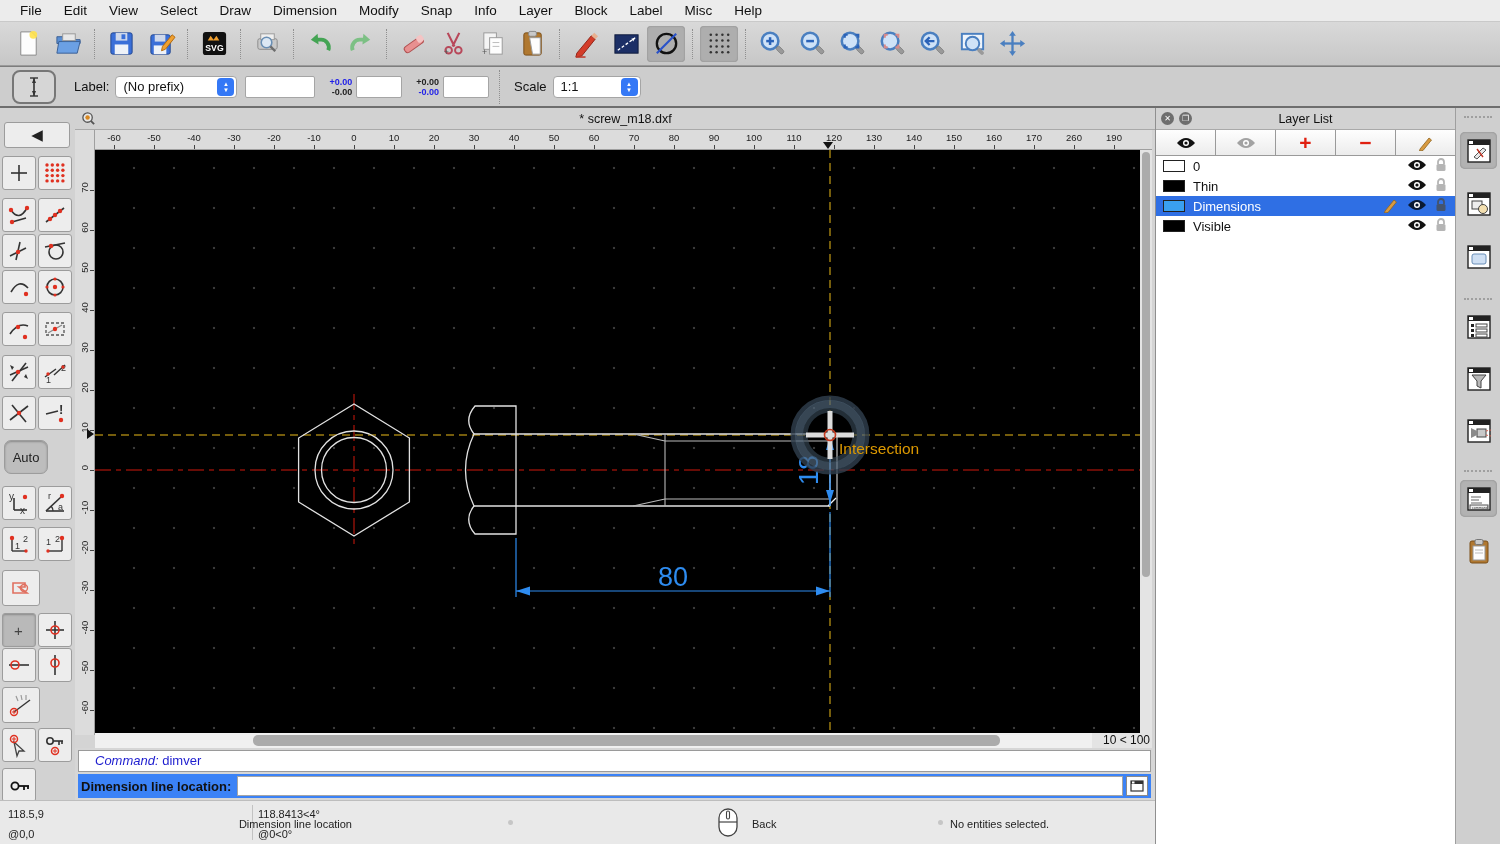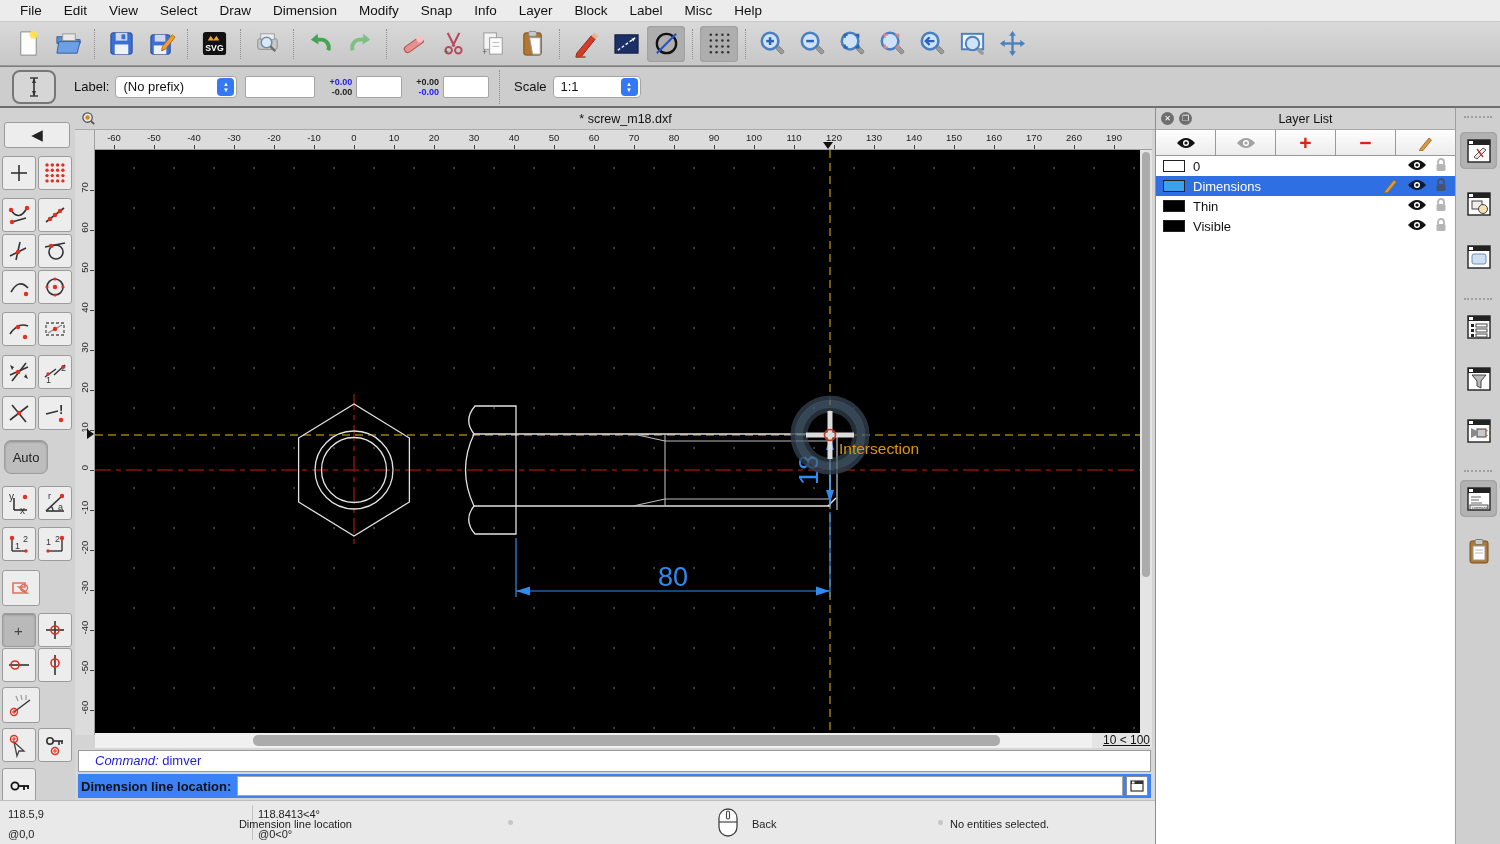--- a/index.html
+++ b/index.html
@@ -70,21 +70,21 @@
   #canvas { position:absolute; left:95px; top:150px; width:1045px; height:583px; background:#000;
     background-image:radial-gradient(#3a3a3a 1.1px, transparent 1.6px);
     background-size:40px 40px; background-position:19px 38px; }
   #canvas svg { position:absolute; inset:0; }
 
   #vscroll { position:absolute; left:1140px; top:150px; width:12px; height:583px; background:#e4e4e4; }
   #vscroll .thumb { position:absolute; left:2px; top:2px; width:8px; height:425px; background:#ababab; border-radius:4px; }
   #hscroll { position:absolute; left:95px; top:733px; width:997px; height:15px; background:#f0f0f0; }
   #hscroll .thumb { position:absolute; top:2px; left:158px; width:747px; height:11px; background:#ababab; border-radius:5px; }
   #grid-status { position:absolute; left:1092px; top:733px; width:60px; height:15px; background:#e4e4e4;
-    font-size:12px; color:#111; text-align:right; padding-right:2px; line-height:15px;text-decoration:underline; }
+    font-size:12px; color:#111; text-align:right; padding-right:2px; line-height:15px; }
 
   
   #cmd-dock { position:absolute; left:75px; top:748px; width:1080px; height:52px; background:#d6d6d6; }
   #cmd-history { position:absolute; left:3px; top:2px; width:1073px; height:22px; background:#fff;
     border:1px solid #9a9a9a; font-size:13px; line-height:20px; padding-left:16px; color:#1d1dcf; }
   #cmd-history .cmdlabel { font-style:italic; }
   #cmd-prompt { position:absolute; left:3px; top:26px; width:1073px; height:24px; background:#3b82f6;
     display:flex; align-items:center; }
   #cmd-prompt .plabel { font-size:13px; font-weight:700; color:#111; margin:0 6px 0 3px; white-space:nowrap; }
   #cmd-input { flex:1; height:20px; background:#fff; border:1px solid #a5a5a5; }
@@ -856,55 +856,55 @@
                 <path d="M1,7 Q10,-3 19,7 Q10,17 1,7 Z" fill="#111"></path>
                 <circle cx="10" cy="7" r="3" fill="#fff"></circle>
                 <circle cx="10" cy="7" r="1.6" fill="#111"></circle>
               </svg></span>
             <span><svg width="12" height="15" viewBox="0 0 12 15">
                 <path d="M3,7 V5 a3,3 0 0 1 6,0 v2" fill="none" stroke="#b5b5b5" stroke-width="1.8"></path>
                 <rect x="1.5" y="7" width="9" height="7" rx="1.5" fill="#b5b5b5"></rect>
               </svg></span>
           </div>
         </div>
+        <div class="layer-row">
+          <div class="swatch" style="background: rgb(0, 0, 0);"></div>
+          <span>Thin</span>
+          <div class="lr-icons">
+            <span><svg width="20" height="14" viewBox="0 0 20 14">
+                <path d="M1,7 Q10,-3 19,7 Q10,17 1,7 Z" fill="#111"></path>
+                <circle cx="10" cy="7" r="3" fill="#fff"></circle>
+                <circle cx="10" cy="7" r="1.6" fill="#111"></circle>
+              </svg></span>
+            <span><svg width="12" height="15" viewBox="0 0 12 15">
+                <path d="M3,7 V5 a3,3 0 0 1 6,0 v2" fill="none" stroke="#b5b5b5" stroke-width="1.8"></path>
+                <rect x="1.5" y="7" width="9" height="7" rx="1.5" fill="#b5b5b5"></rect>
+              </svg></span>
+          </div>
+        </div>
         <div class="layer-row selected">
           <div class="swatch" style="background: rgb(58, 160, 240);"></div>
           <span>Dimensions</span>
           <div class="lr-icons">
             <span><svg width="16" height="16" viewBox="0 0 16 16">
                 <path d="M2,14 L11,3 l2.5,2 L5,15.5 l-3.5,0.5 z" fill="#d89a40" stroke="#8f6420" stroke-width="0.8"></path>
               </svg></span>
             <span><svg width="20" height="14" viewBox="0 0 20 14">
                 <path d="M1,7 Q10,-3 19,7 Q10,17 1,7 Z" fill="#0a1a33"></path>
                 <circle cx="10" cy="7" r="3" fill="#fff"></circle>
                 <circle cx="10" cy="7" r="1.6" fill="#0a1a33"></circle>
               </svg></span>
             <span><svg width="12" height="15" viewBox="0 0 12 15">
                 <path d="M3,7 V5 a3,3 0 0 1 6,0 v2" fill="none" stroke="#44546e" stroke-width="1.8"></path>
                 <rect x="1.5" y="7" width="9" height="7" rx="1.5" fill="#44546e"></rect>
               </svg></span>
           </div>
         </div>
         <div class="layer-row">
           <div class="swatch" style="background: rgb(0, 0, 0);"></div>
-          <span>Thin</span>
-          <div class="lr-icons">
-            <span><svg width="20" height="14" viewBox="0 0 20 14">
-                <path d="M1,7 Q10,-3 19,7 Q10,17 1,7 Z" fill="#111"></path>
-                <circle cx="10" cy="7" r="3" fill="#fff"></circle>
-                <circle cx="10" cy="7" r="1.6" fill="#111"></circle>
-              </svg></span>
-            <span><svg width="12" height="15" viewBox="0 0 12 15">
-                <path d="M3,7 V5 a3,3 0 0 1 6,0 v2" fill="none" stroke="#b5b5b5" stroke-width="1.8"></path>
-                <rect x="1.5" y="7" width="9" height="7" rx="1.5" fill="#b5b5b5"></rect>
-              </svg></span>
-          </div>
-        </div>
-        <div class="layer-row">
-          <div class="swatch" style="background: rgb(0, 0, 0);"></div>
           <span>Visible</span>
           <div class="lr-icons">
             <span><svg width="20" height="14" viewBox="0 0 20 14">
                 <path d="M1,7 Q10,-3 19,7 Q10,17 1,7 Z" fill="#111"></path>
                 <circle cx="10" cy="7" r="3" fill="#fff"></circle>
                 <circle cx="10" cy="7" r="1.6" fill="#111"></circle>
               </svg></span>
             <span><svg width="12" height="15" viewBox="0 0 12 15">
                 <path d="M3,7 V5 a3,3 0 0 1 6,0 v2" fill="none" stroke="#b5b5b5" stroke-width="1.8"></path>
                 <rect x="1.5" y="7" width="9" height="7" rx="1.5" fill="#b5b5b5"></rect>

